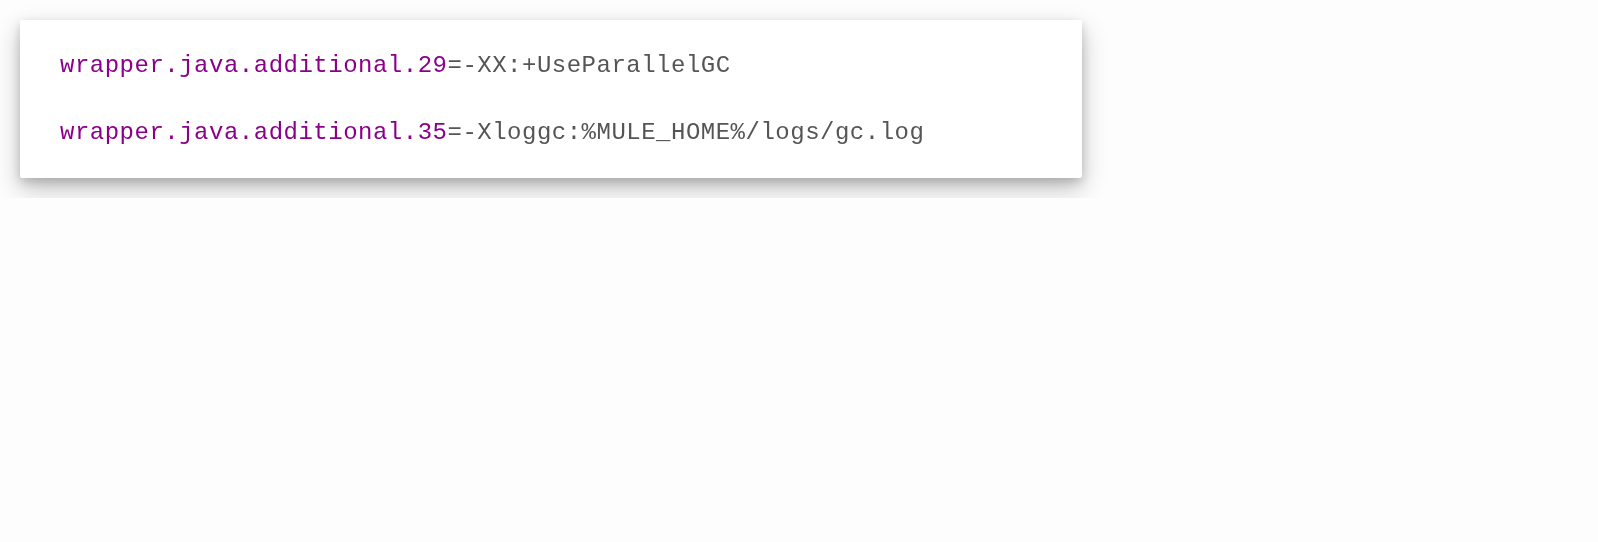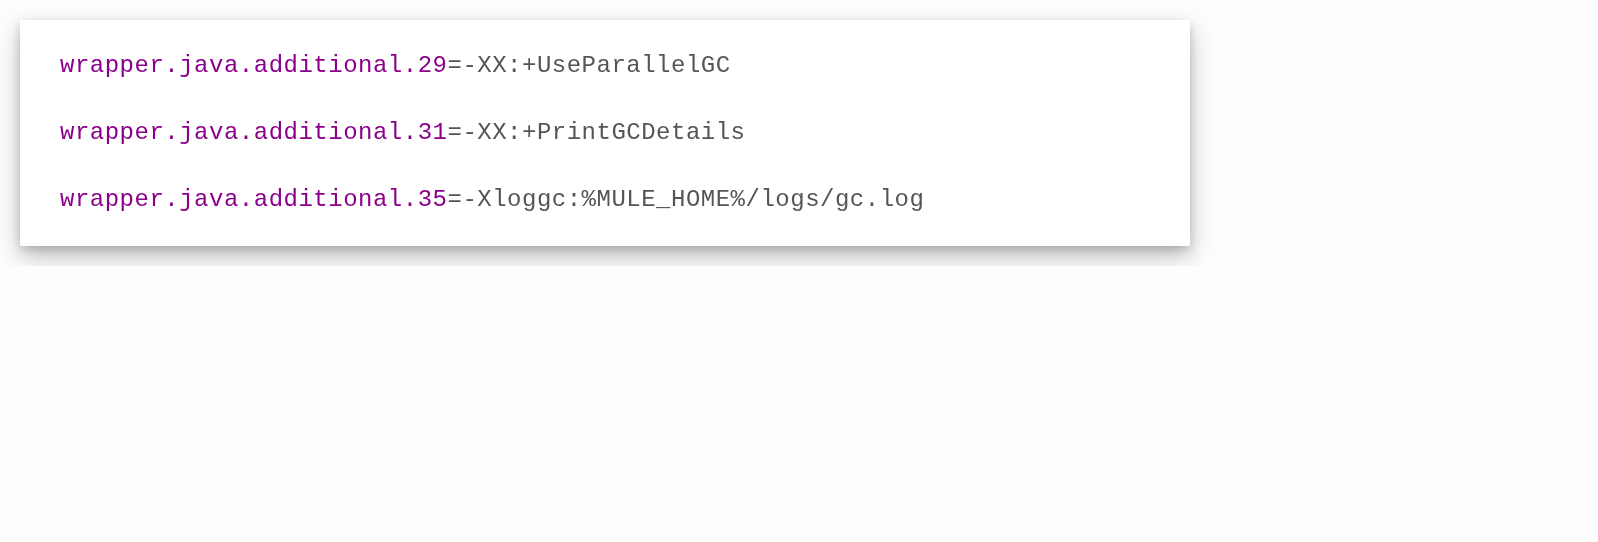--- a/index.html
+++ b/index.html
@@ -8,21 +8,21 @@
       box-sizing: border-box;
     }
     body {
       background: #fdfdfd;
       padding: 20px;
       font-family: "Courier New", Courier, monospace;
     }
     .code-block {
       background: #ffffff;
       padding: 30px 40px 30px 40px;
-      width: 1170px;
+      width: 1062px;
       box-shadow: 0 10px 25px rgba(0,0,0,0.25), 0 4px 10px rgba(0,0,0,0.15);
       border-radius: 2px;
     }
     .code-line {
       font-size: 24px;
       line-height: 1.3;
       white-space: pre;
       letter-spacing: 0.5px;
       margin-bottom: 36px;
     }
@@ -37,15 +37,14 @@
     }
     .value {
       color: #555555;
     }
   </style>
 </head>
 <body>
 
 <div class="code-block">
   <div class="code-line"><span class="key">wrapper.java.additional.29</span><span class="eq">=</span><span class="value">-XX:+UseParallelGC</span></div>
-  <div class="code-line"><span class="key">wrapper.java.additional.31</span><span class="eq">=</span><span class="value">-XX:+PrintGCDetails</span></div>
   <div class="code-line"><span class="key">wrapper.java.additional.35</span><span class="eq">=</span><span class="value">-Xloggc:%MULE_HOME%/logs/gc.log</span></div>
 </div>
 
 </body></html>

